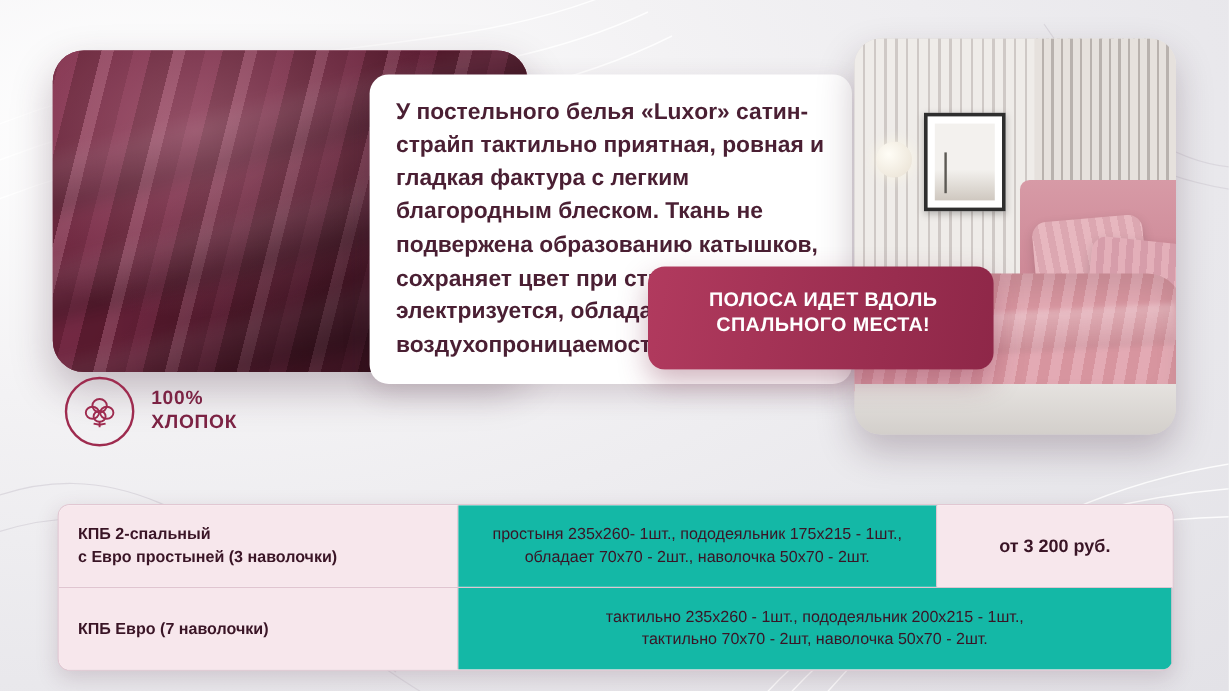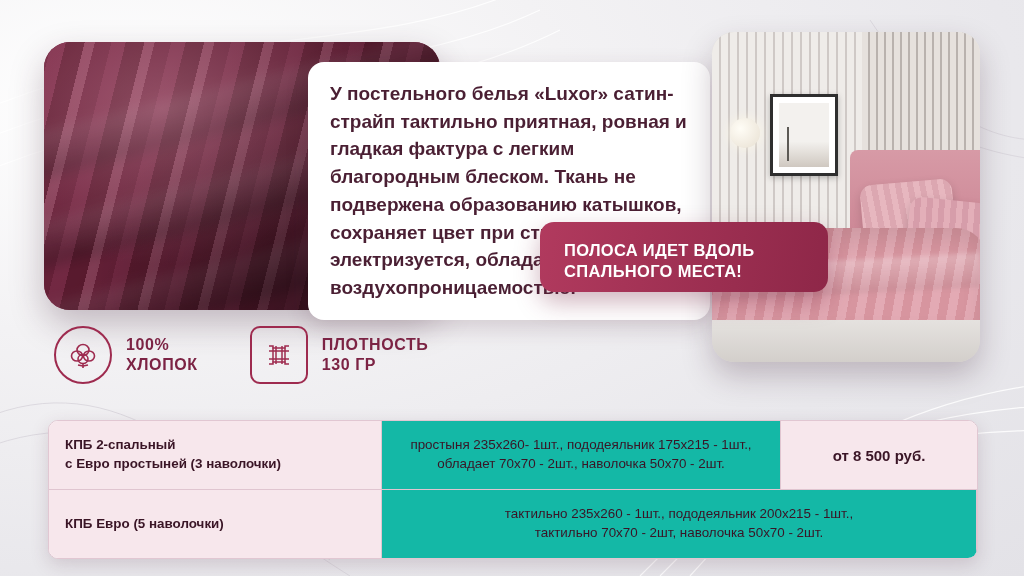--- a/index.html
+++ b/index.html
@@ -87,30 +87,31 @@
     line-height: 1.46;
     font-weight: 700;
   }
 
   
   .stripe-badge {
     position: absolute;
     left: 540px;
     top: 222px;
     width: 244px;
-    padding: 18px 20px 10px 24px;
+    padding: 18px 20px 26px 24px;
     border-radius: 14px;
     background: linear-gradient(100deg, #b13a5e 0%, #8e2748 100%);
     color: #ffffff;
     font-size: 16.5px;
     font-weight: 700;
     line-height: 1.28;
     letter-spacing: 0.3px;
     box-shadow: 0 10px 24px rgba(120,40,70,0.35);
     z-index: 5;
+    text-align: center;
   }
 
   
   .bedroom-card {
     position: absolute;
     left: 712px;
     top: 32px;
     width: 268px;
     height: 330px;
     border-radius: 22px;
@@ -208,21 +209,21 @@
   .rug {
     position: absolute;
     left: 0; right: 0; bottom: 0; height: 42px;
     background: linear-gradient(180deg, #e5e2df, #d3cfcb);
   }
 
   
   .features {
     position: absolute;
     left: 54px;
-    top: 326px;
+    top: 314px;
     display: flex;
     align-items: center;
     gap: 52px;
   }
   .feature {
     display: flex;
     align-items: center;
     gap: 14px;
   }
   .feature-icon {
@@ -371,65 +372,45 @@
             <path d="M16 27 L21 26"></path>
           </g>
         </svg>
       </div>
       <div class="feature-text">
         <div>100%</div>
         <div>ХЛОПОК</div>
       </div>
     </div>
 
-    <div class="feature">
-      <div class="feature-icon square">
-        <svg width="32" height="32" viewBox="0 0 32 32" aria-hidden="true">
-          <g fill="none" stroke="#9e2b4f" stroke-width="1.5">
-            <path d="M6 7 h4 v18 h-4"></path>
-            <path d="M13 7 v18"></path>
-            <path d="M19 7 v18"></path>
-            <path d="M26 7 h-4 v18 h4"></path>
-            <path d="M6 12 h20"></path>
-            <path d="M6 20 h20"></path>
-            <path d="M9.5 9 h13"></path>
-            <path d="M9.5 23 h13"></path>
-          </g>
-        </svg>
-      </div>
-      <div class="feature-text">
-        <div>ПЛОТНОСТЬ</div>
-        <div>130 гр</div>
-      </div>
-    </div>
 
   </div>
 
   <div class="price-table">
 
     <div class="price-row">
       <div class="cell cell-name">
         <div>
           <div>КПБ 2-спальный</div>
           <div>с Евро простыней (3 наволочки)</div>
         </div>
       </div>
       <div class="cell cell-desc">
         <div>
           <div>простыня 235х260- 1шт., пододеяльник 175х215 - 1шт.,</div>
           <div>обладает 70х70 - 2шт., наволочка 50х70 - 2шт.</div>
         </div>
       </div>
-      <div class="cell cell-price">от 8 500 руб.</div>
+      <div class="cell cell-price">от 3 200 руб.</div>
     </div>
 
     <div class="price-row">
       <div class="cell cell-name">
         <div>
-          <div>КПБ Евро (5 наволочки)</div>
+          <div>КПБ Евро (7 наволочки)</div>
           <div></div>
         </div>
       </div>
       <div class="cell cell-desc">
         <div>
           <div>тактильно 235х260 - 1шт., пододеяльник 200х215 - 1шт.,</div>
           <div>тактильно 70х70 - 2шт, наволочка 50х70 - 2шт.</div>
         </div>
       </div>
     </div>

